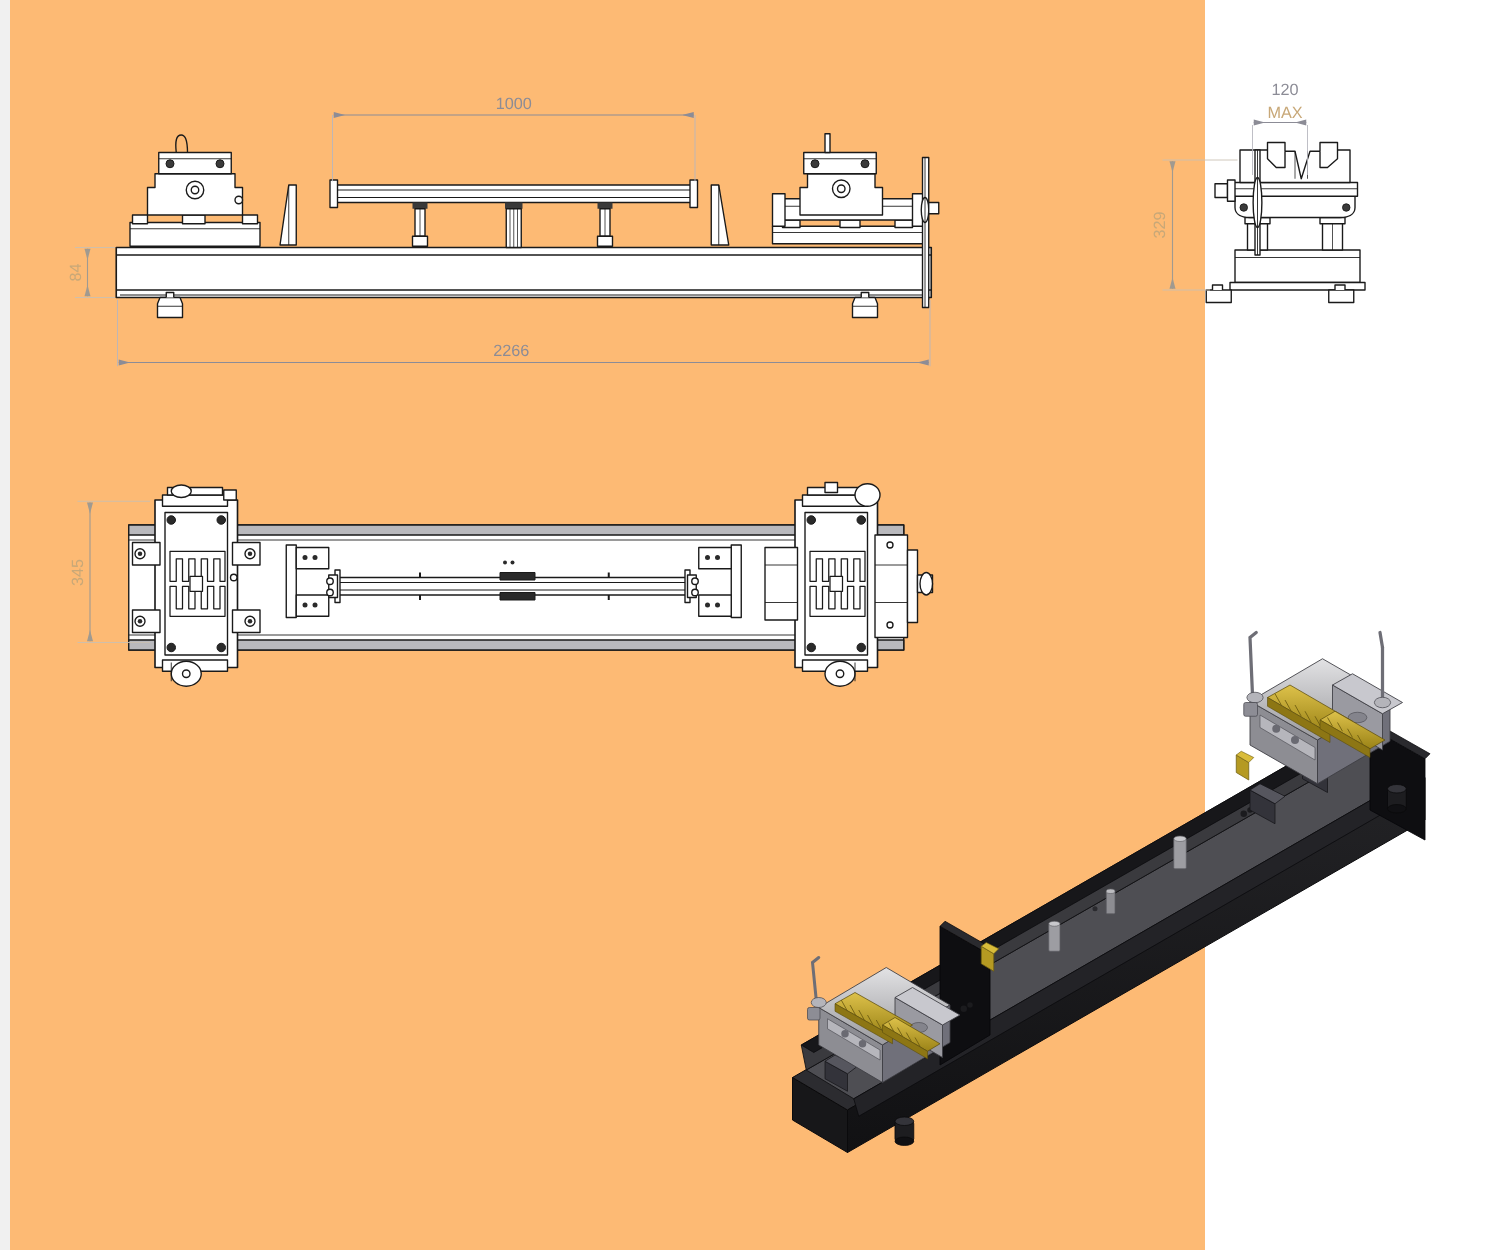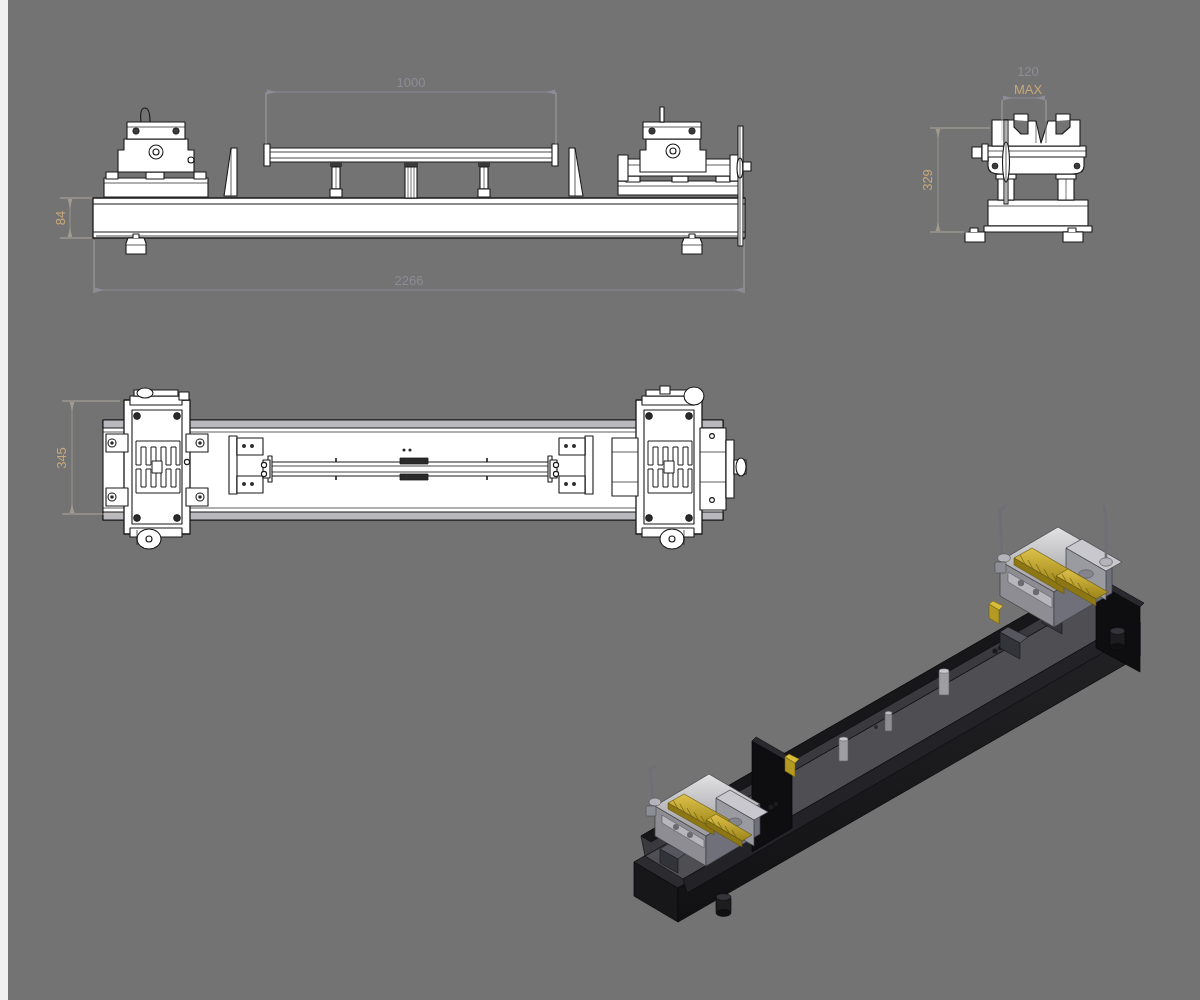--- a/index.html
+++ b/index.html
@@ -10,23 +10,23 @@
   body {
     width: 1200px;
     height: 1000px;
     font-family: "Liberation Sans", sans-serif;
     position: relative;
     overflow: hidden;
   }
   #sheet {
     position: absolute;
     left: 0; top: 0;
-    width: 1200px;
+    width: 964px;
     height: 1000px;
-    background: #737373;
+    background: #fdba74;
   }
   .edge-strip {
     position: absolute;
     left: 0; top: 0;
     width: 8px;
     height: 1000px;
     background: #f0f0f0;
   }
   svg { display: block; }
   .dimtxt {

